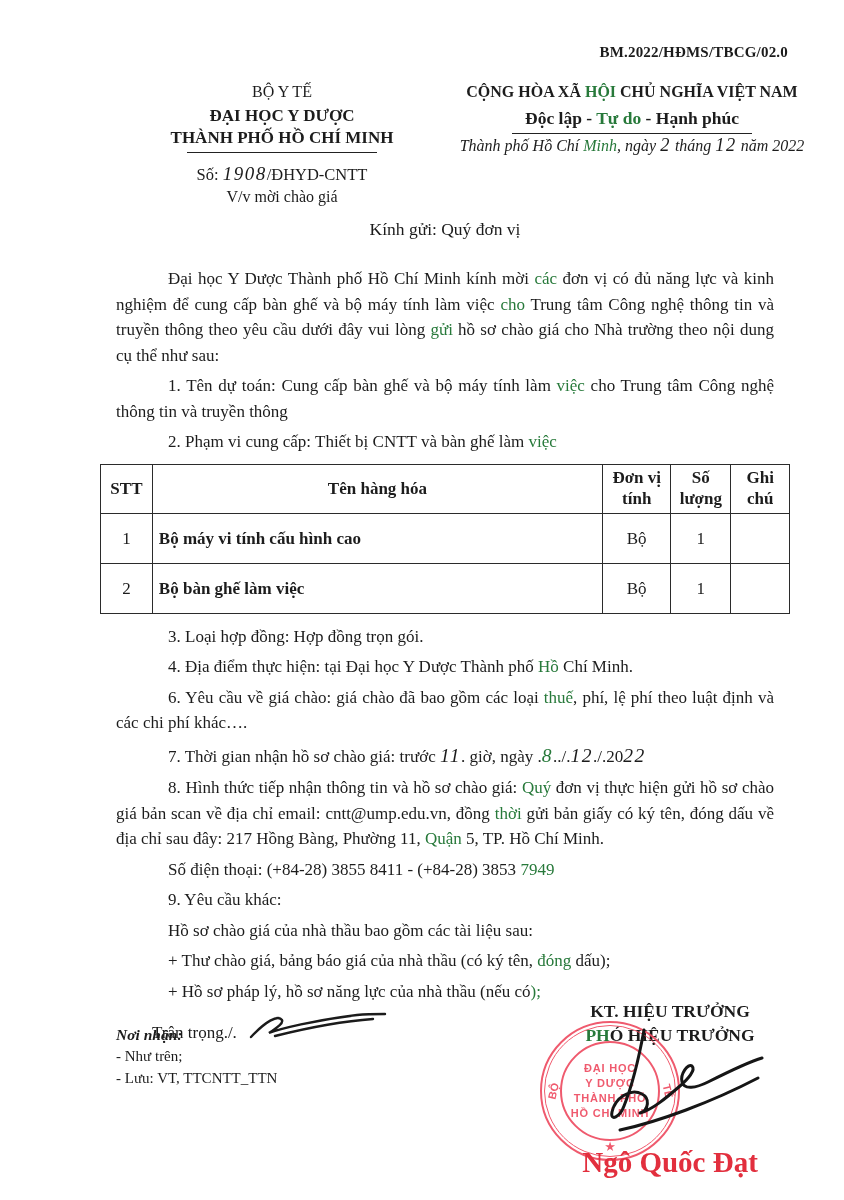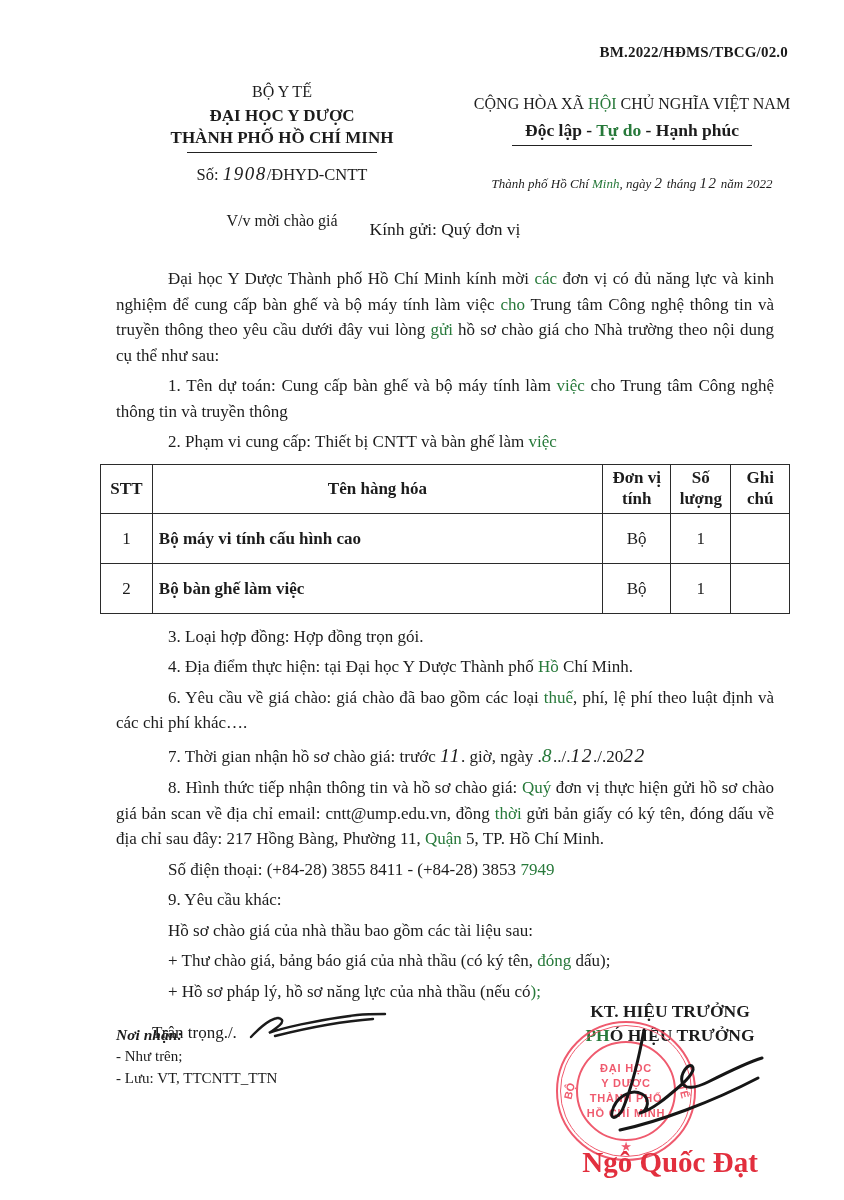--- a/index.html
+++ b/index.html
@@ -27,28 +27,28 @@
     position:absolute;left:116px;top:82px;width:332px;
     text-align:center;line-height:1.3;
   }
   .hdr-left .ministry{font-size:16px;}
   .hdr-left .university{font-size:17px;font-weight:bold;margin-top:2px;}
   .hdr-left .city{font-size:17px;font-weight:bold;}
   .rule{height:0;border-bottom:1.5px solid #222;margin:3px auto 0;}
   .rule-left{width:190px;}
   .rule-right{width:240px;}
   .doc-number{font-size:16.5px;margin-top:9px;}
-  .doc-subject{font-size:16px;margin-top:24px;}
+  .doc-subject{font-size:16px;}
   .hdr-right{
     position:absolute;left:448px;top:82px;width:368px;
     text-align:center;line-height:1.3;
   }
-  .hdr-right .national{font-size:16px;font-weight:normal;margin-top:12px;}
+  .hdr-right .national{font-size:16px;font-weight:bold;}
   .hdr-right .motto{font-size:17.5px;font-weight:bold;margin-top:4px;}
-  .dateline{font-size:13px;font-style:italic;margin-top:28px;}
+  .dateline{font-size:16px;font-style:italic;margin-top:0;}
   
   .body-flow{
     position:absolute;left:100px;top:216px;width:690px;
     font-size:17px;line-height:1.5;text-align:justify;
   }
   .salutation{text-align:center;font-size:17.5px;margin-bottom:24px;}
   p.para{margin:5px 16px;text-indent:52px;}
   p.para.first{margin-top:0;}
   
   table.goods{
@@ -82,21 +82,21 @@
   .recipients .rcp-title{font-weight:bold;font-style:italic;font-size:15.5px;}
   .sign-titles{
     position:absolute;left:504px;top:1000px;width:332px;
     text-align:center;font-weight:bold;font-size:17.5px;line-height:1.35;
   }
   .signer-name{
     position:absolute;left:504px;top:1146px;width:332px;
     text-align:center;color:var(--name-red);font-weight:bold;font-size:29px;
   }
   
-  .stamp{position:absolute;left:556px;top:1021px;width:140px;height:140px;opacity:.92;}
+  .stamp{position:absolute;left:540px;top:1021px;width:140px;height:140px;opacity:.92;}
   .stamp-outer{position:absolute;inset:0;border:2.5px solid var(--stamp);border-radius:50%;}
   .stamp-ring{position:absolute;inset:4px;border:1.5px solid var(--stamp);border-radius:50%;}
   .stamp-inner{position:absolute;inset:20px;border:2px solid var(--stamp);border-radius:50%;}
   .stamp-center{
     position:absolute;inset:0;display:flex;flex-direction:column;
     justify-content:center;align-items:center;
     color:var(--stamp);font-family:"Liberation Sans","DejaVu Sans",sans-serif;
     font-weight:bold;font-size:11px;line-height:1.35;letter-spacing:.8px;text-align:center;
   }
   .stamp-side{

